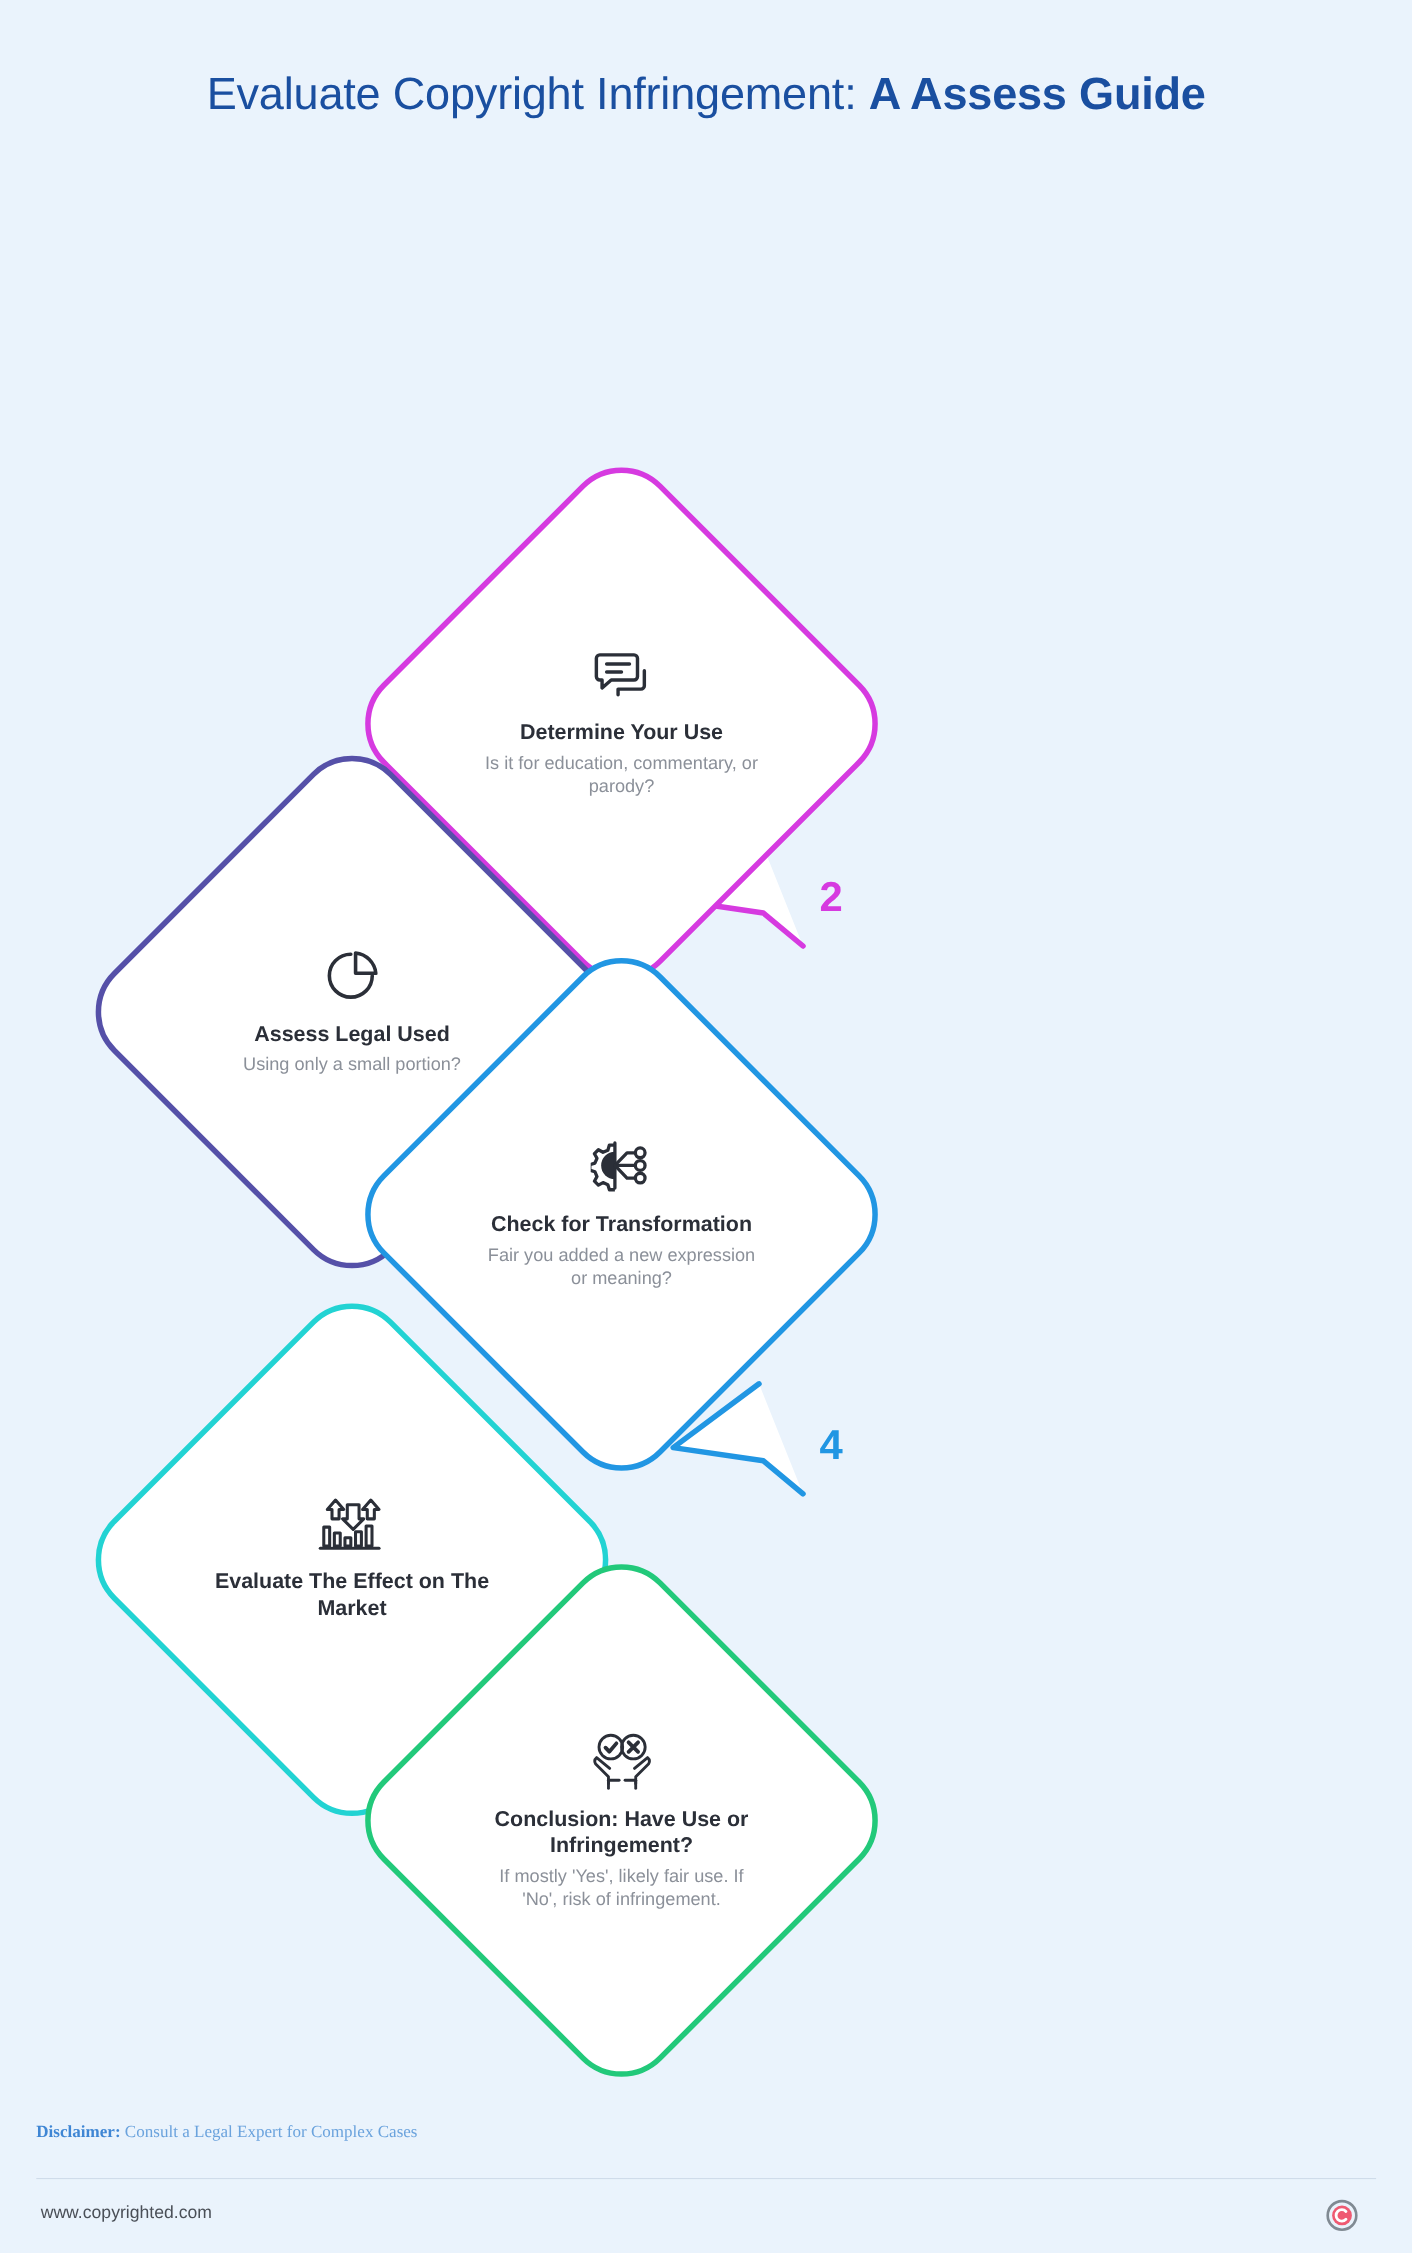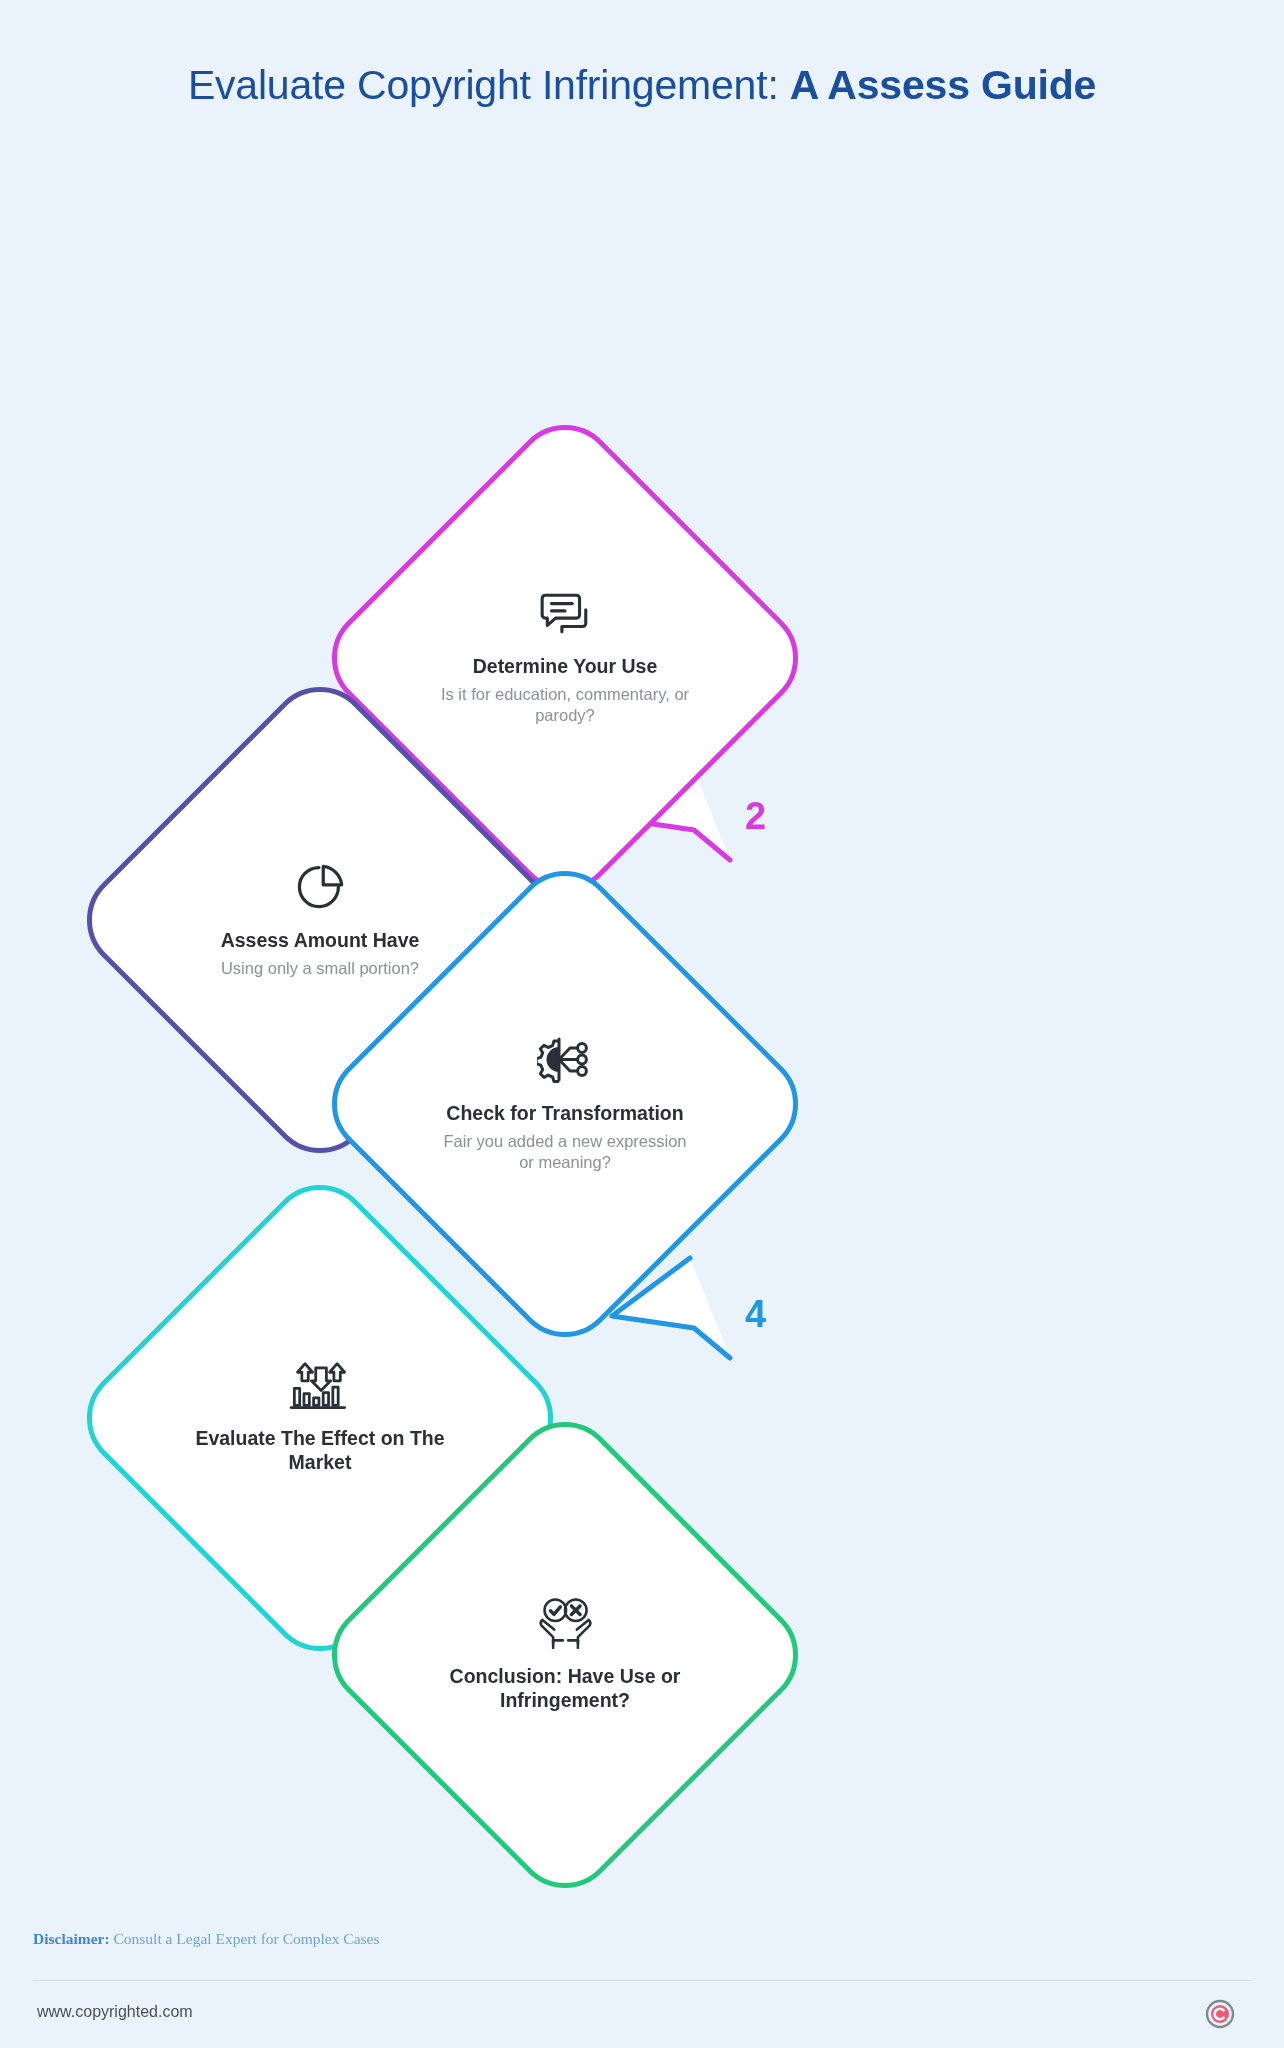--- a/index.html
+++ b/index.html
@@ -118,21 +118,21 @@
 
   <div class="node" style="left:140px; top:740px;">
     <div class="shape" style="border-color:#5550a8;"></div>
     <div class="content">
       <div class="ico">
         <svg width="52" height="52" viewBox="0 0 48 48">
           <path d="M23 6 A18 18 0 1 0 41 24" fill="none" stroke="#2b2f38" stroke-width="3" stroke-linecap="round"></path>
           <path d="M27 5 A19 19 0 0 1 44 22 L27 22 Z" fill="none" stroke="#2b2f38" stroke-width="3" stroke-linejoin="round"></path>
         </svg>
       </div>
-      <div class="t">Assess Amount Have</div>
+      <div class="t">Assess Legal Used</div>
       <div class="s">Using only a small portion?</div>
     </div>
   </div>
   <div class="num" style="left:502px; top:1042px; color:#5550a8;">3</div>
 
   <div class="node" style="left:385px; top:924px;">
     <div class="shape" style="border-color:#2196e3;"></div>
     <div class="content">
       <div class="ico">
         <svg width="56" height="52" viewBox="0 0 56 50">
@@ -185,20 +185,21 @@
           <path d="M34 12 l8 8 M42 12 l-8 8" stroke="#2b2f38" stroke-width="3.2" stroke-linecap="round"></path>
           <path d="M7 25 l11 9 M7 25 a4 4 0 0 0 -1 5 l11 11 v6" fill="none" stroke="#2b2f38" stroke-width="2.4" stroke-linecap="round" stroke-linejoin="round"></path>
           <path d="M50 25 l-11 9 M50 25 a4 4 0 0 1 1 5 l-11 11 v6" fill="none" stroke="#2b2f38" stroke-width="2.4" stroke-linecap="round" stroke-linejoin="round"></path>
           <line x1="17" y1="44" x2="26" y2="44" stroke="#2b2f38" stroke-width="2.4" stroke-linecap="round"></line>
           <line x1="31" y1="44" x2="40" y2="44" stroke="#2b2f38" stroke-width="2.4" stroke-linecap="round"></line>
           <line x1="17" y1="51" x2="17" y2="44" stroke="#2b2f38" stroke-width="2.4" stroke-linecap="round"></line>
           <line x1="40" y1="51" x2="40" y2="44" stroke="#2b2f38" stroke-width="2.4" stroke-linecap="round"></line>
         </svg>
       </div>
       <div class="t">Conclusion: Have Use or Infringement?</div>
+      <div class="s">If mostly 'Yes', likely fair use. If 'No', risk of infringement.</div>
     </div>
   </div>
 </div>
 
 <div class="disclaimer">
   <b>Disclaimer:</b><span> Consult a Legal Expert for Complex Cases</span>
 </div>
 <div class="rule"></div>
 <div class="site">www.copyrighted.com</div>
 <div class="logo">

